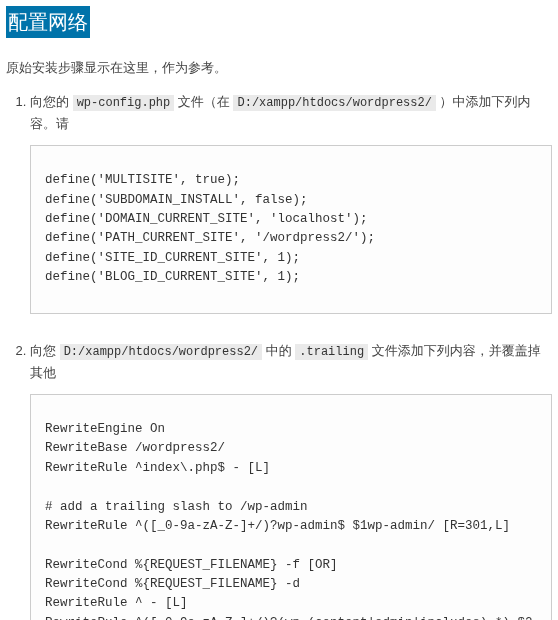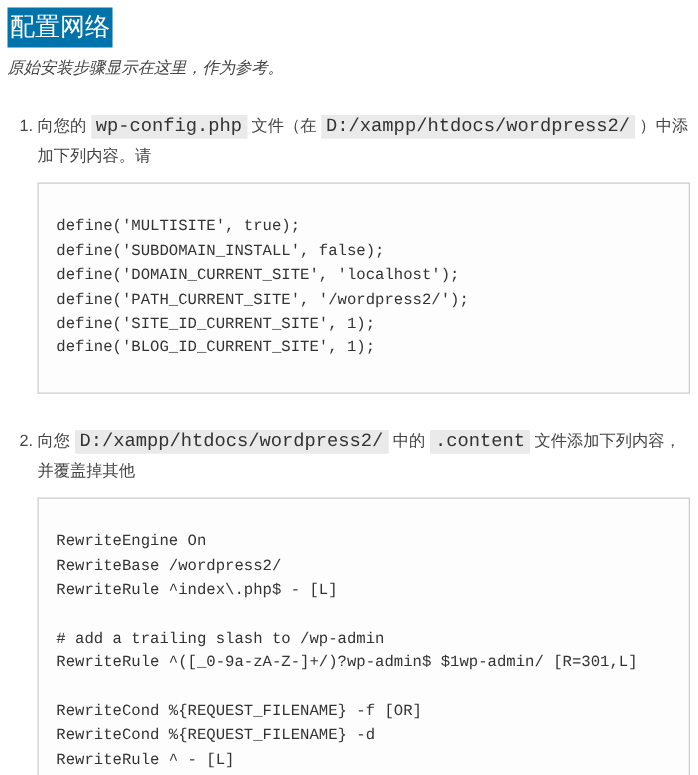--- a/index.html
+++ b/index.html
@@ -12,41 +12,40 @@
       width: 558px;
       line-height: 1.6;
     }
     h2 {
       font-size: 20px;
       font-weight: 400;
       color: #fff;
       background: #0073aa;
       display: inline-block;
       padding: 0px 2px;
-      margin-bottom: 6px;
+      margin-bottom: 20px;
       text-align: center;
     }
     .intro {
-      margin-bottom: 24px;
-      font-style: italic;
+      margin-bottom: 12px;
     }
     ol {
       padding-left: 24px;
     }
     ol li {
       margin-bottom: 10px;
     }
     .step-text {
       line-height: 1.7;
     }
     code.inline {
       font-family: Consolas, Monaco, "Courier New", monospace;
       background: #eaeaea;
       padding: 1px 4px;
-      font-size: 15px;
+      font-size: 12px;
       color: #333;
     }
     pre.codebox {
       font-family: Consolas, Monaco, "Courier New", monospace;
       border: 1px solid #ccc;
       background: #fdfdfd;
       padding: 25px 14px;
       margin-top: 10px;
       margin-bottom: 26px;
       font-size: 12.5px;
@@ -72,21 +71,21 @@
     </span>
     <pre class="codebox">define('MULTISITE', true);
 define('SUBDOMAIN_INSTALL', false);
 define('DOMAIN_CURRENT_SITE', 'localhost');
 define('PATH_CURRENT_SITE', '/wordpress2/');
 define('SITE_ID_CURRENT_SITE', 1);
 define('BLOG_ID_CURRENT_SITE', 1);</pre>
   </li>
   <li>
     <span class="step-text">
-      <span>向您 </span><code class="inline">D:/xampp/htdocs/wordpress2/</code><span> 中的 </span><code class="inline">.content</code><span> 文件添加下列内容，并覆盖掉其他</span>
+      <span>向您 </span><code class="inline">D:/xampp/htdocs/wordpress2/</code><span> 中的 </span><code class="inline">.trailing</code><span> 文件添加下列内容，并覆盖掉其他</span>
     </span>
     <pre class="codebox">RewriteEngine On
 RewriteBase /wordpress2/
 RewriteRule ^index\.php$ - [L]
 
 # add a trailing slash to /wp-admin
 RewriteRule ^([_0-9a-zA-Z-]+/)?wp-admin$ $1wp-admin/ [R=301,L]
 
 RewriteCond %{REQUEST_FILENAME} -f [OR]
 RewriteCond %{REQUEST_FILENAME} -d

